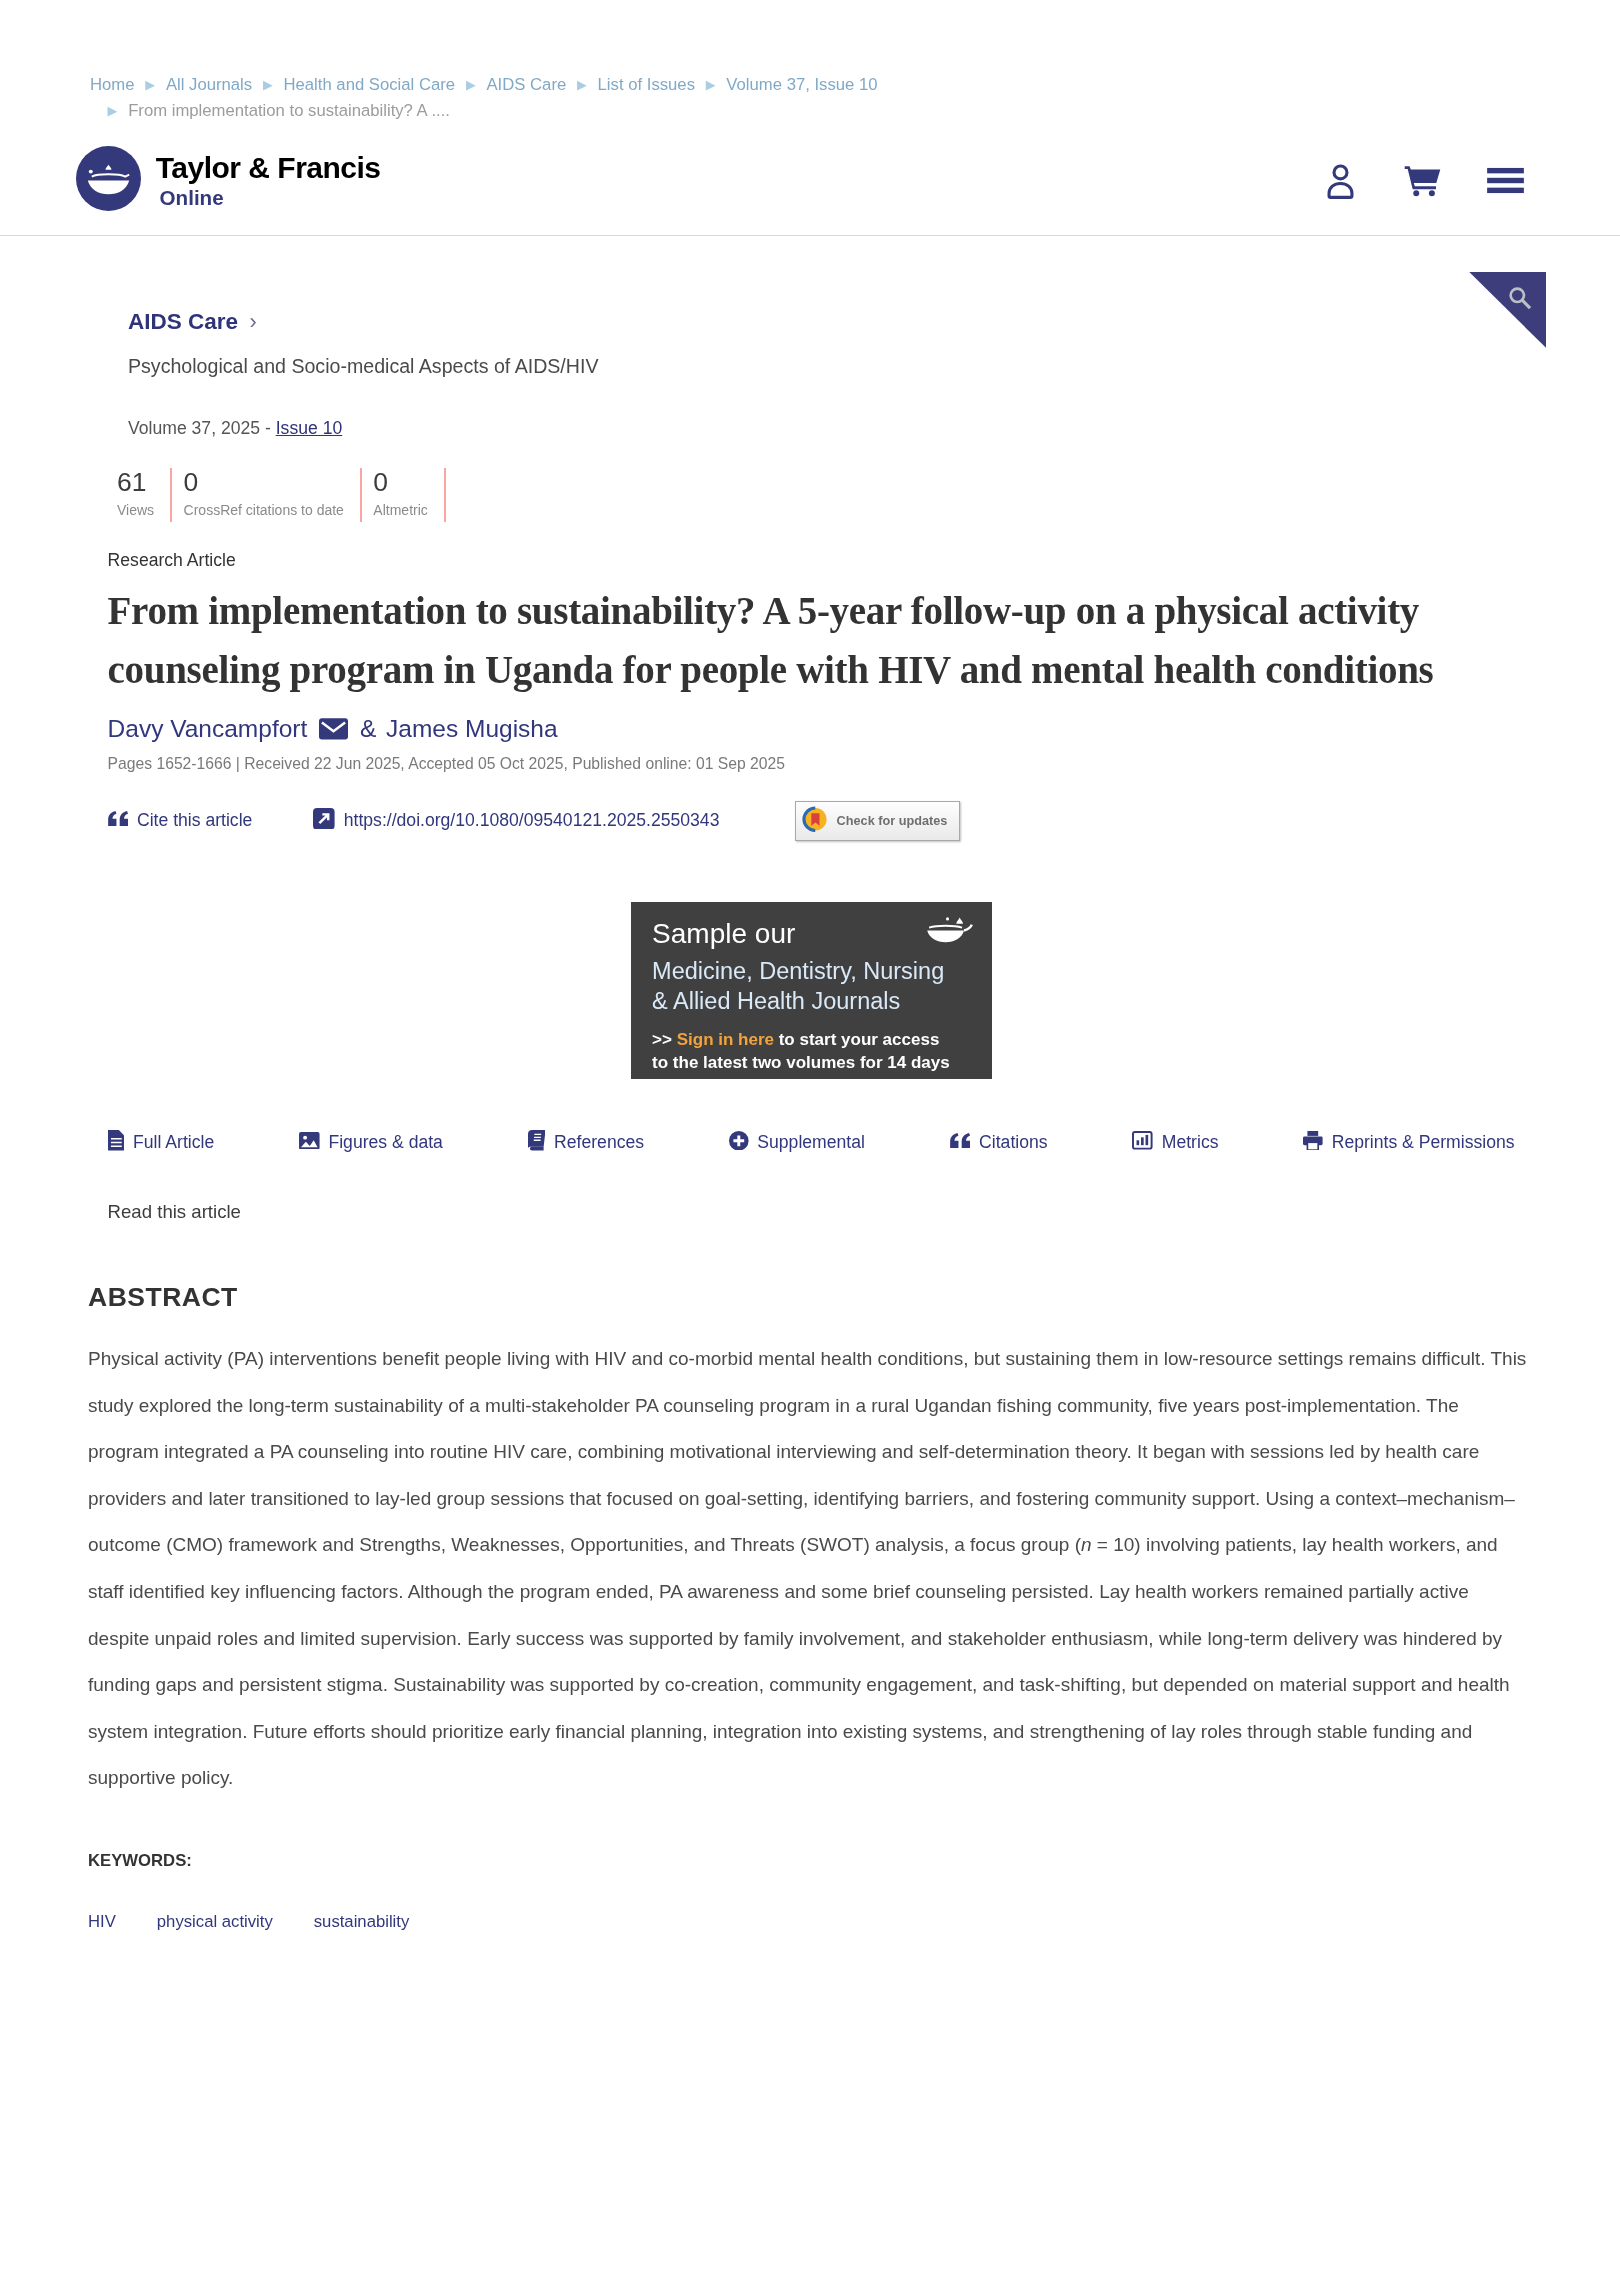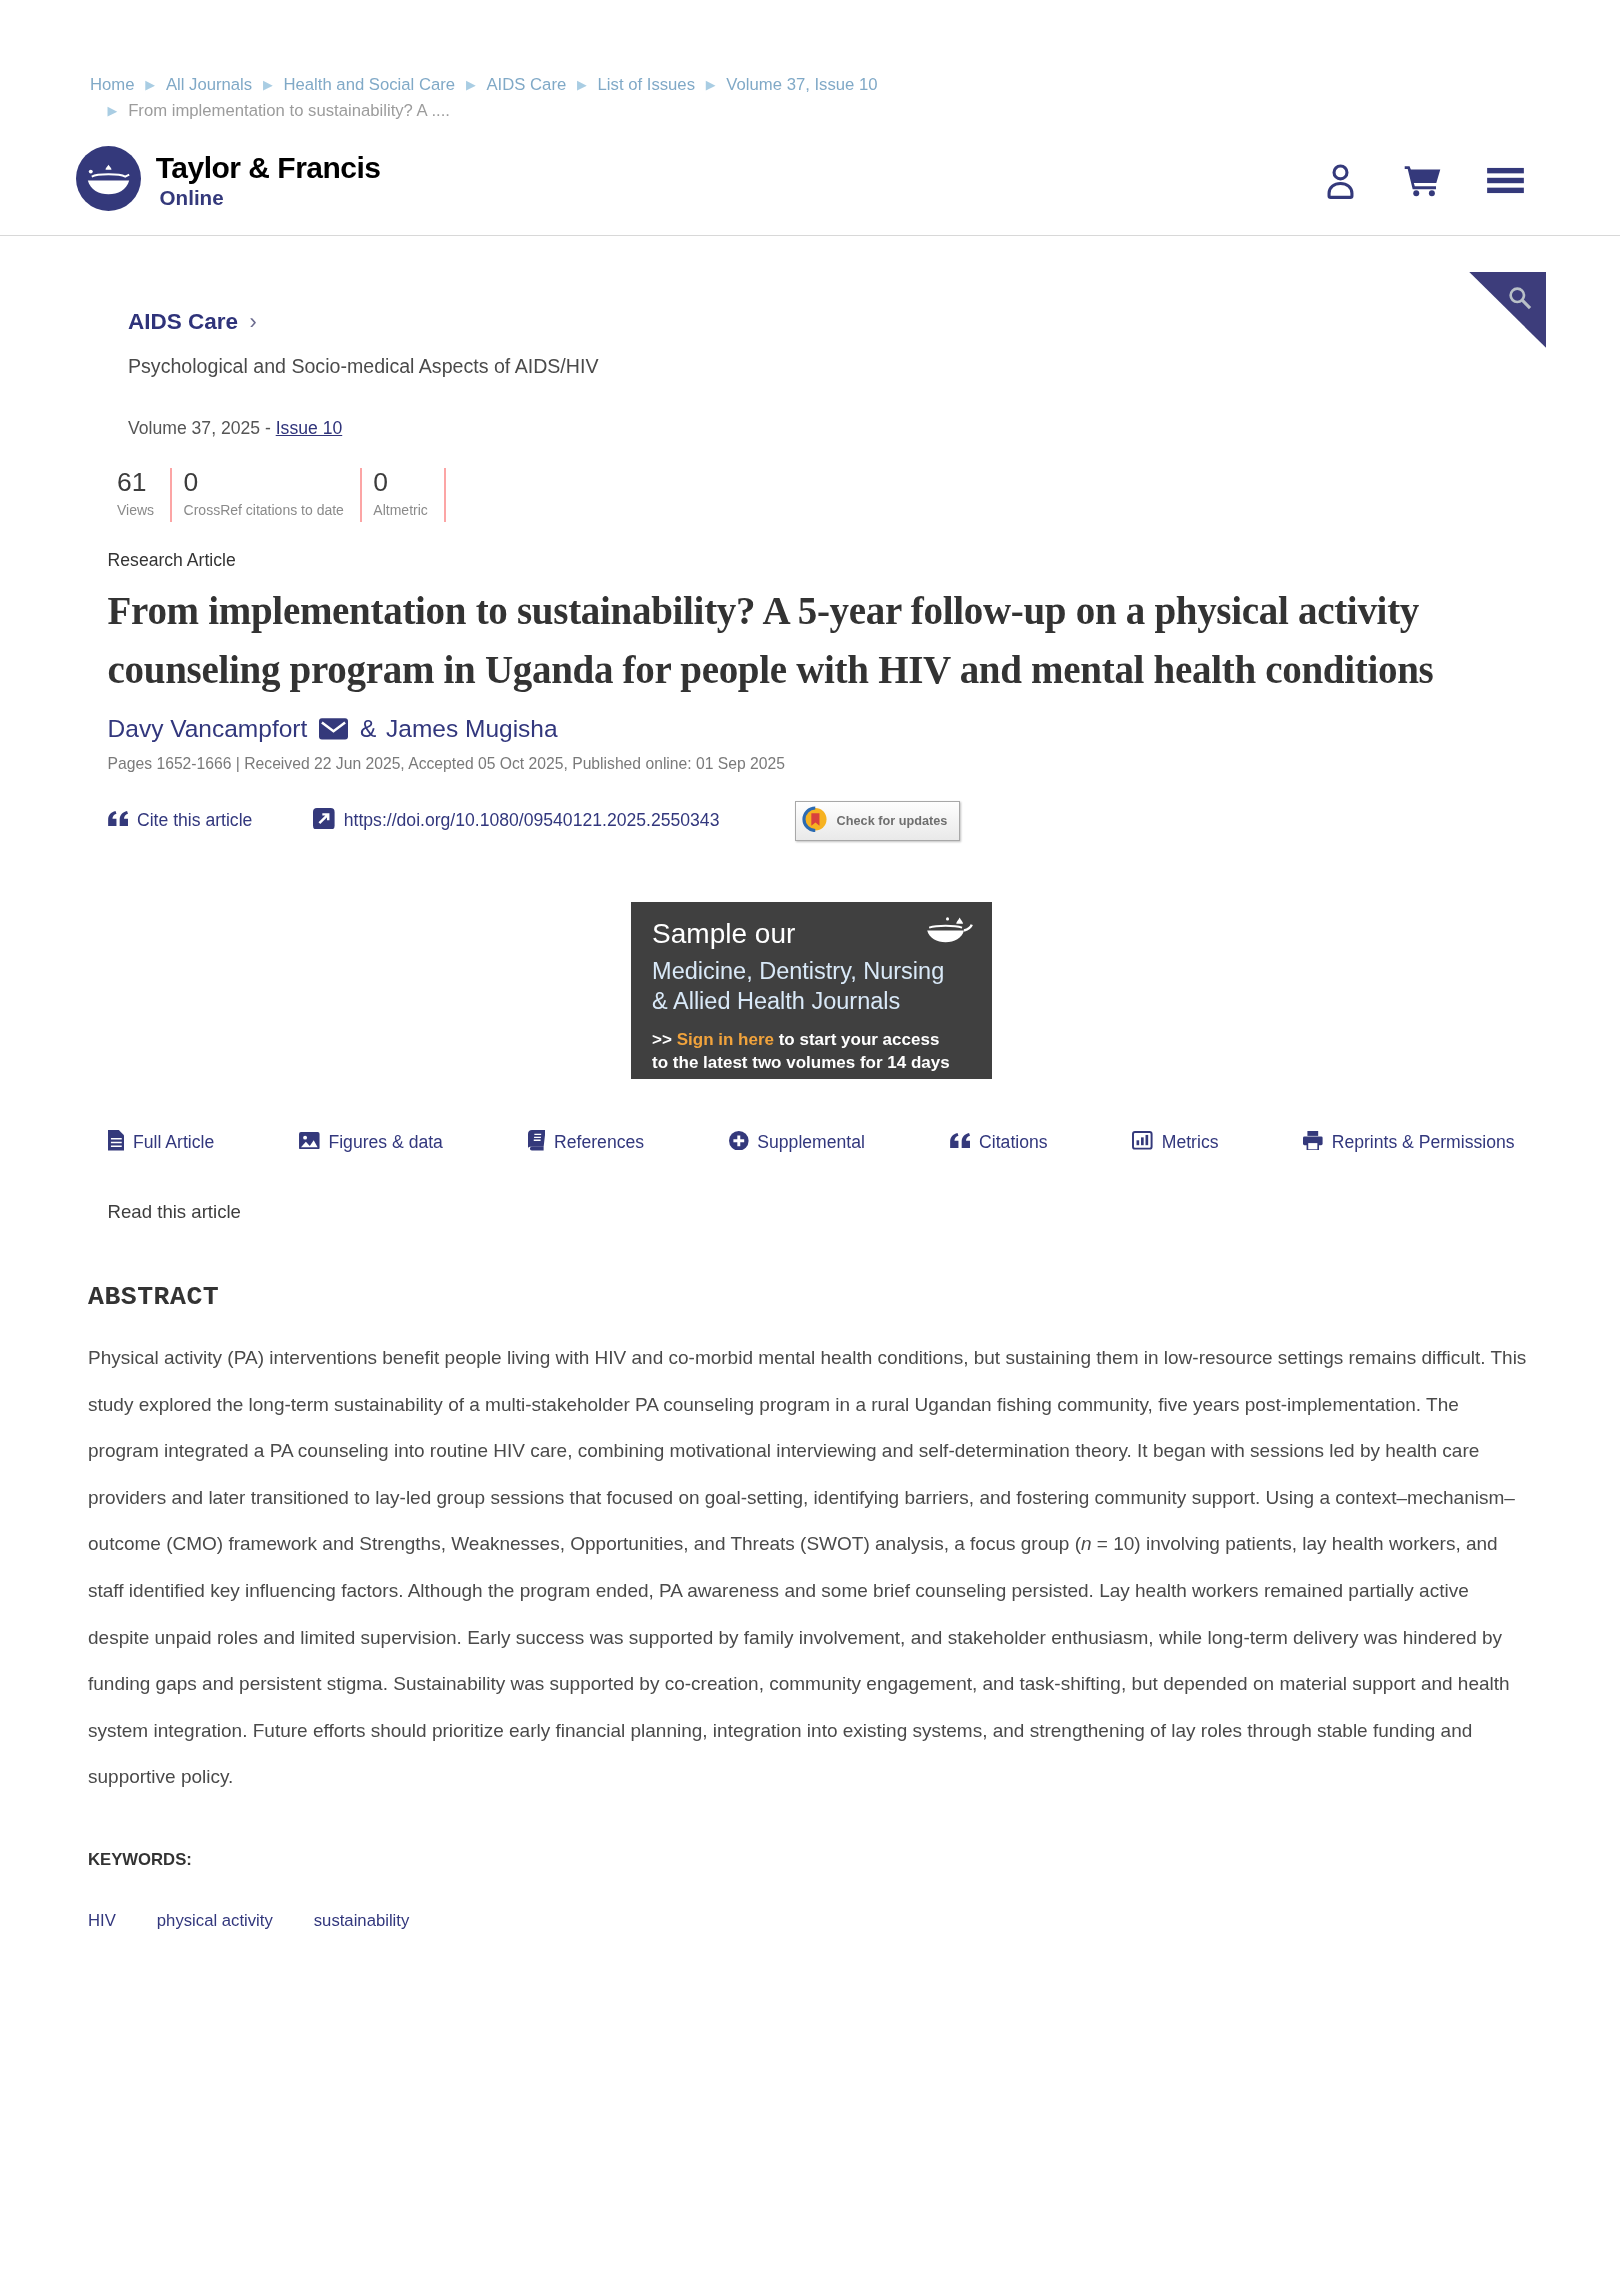--- a/index.html
+++ b/index.html
@@ -71,21 +71,21 @@
   .banner-cta { margin-top:12.7px; font-size:17px; font-weight:bold; color:#fff; line-height:1.35; }
   .cta-link { color:#f1a33c; cursor:pointer; }
 
   
   .tool-tabs { display:flex; justify-content:space-between; margin:51px 0 0 19.6px; max-width:1407px; }
   .tab { display:flex; align-items:center; gap:8.8px; color:#32377d; font-size:17.6px; cursor:pointer; white-space:nowrap; }
 
   .read-article { margin:45px 0 0 19.6px; font-size:18.6px; color:#3d3d3d; cursor:pointer; }
 
   
-  .abstract-heading { margin:59px 0 0 0; font-family:Liberation Mono, monospace; font-weight:bold;
+  .abstract-heading { margin:59px 0 0 0; font-family:Liberation Sans, sans-serif; font-weight:bold;
     font-size:26.5px; color:#333; letter-spacing:0.5px; }
   .abstract-text { margin:23.5px 0 0 0; font-size:19px; color:#4a4a4a; line-height:2.45; max-width:1449px; }
   .abstract-n { font-style:italic; }
 
   .keywords-heading { margin-top:49px; font-size:16.7px; font-weight:bold; color:#333; }
   .keywords { margin-top:41px; display:flex; gap:41px; }
   .keyword { font-size:16.7px; color:#32377d; cursor:pointer; }
 </style>
 </head>
 <body>

